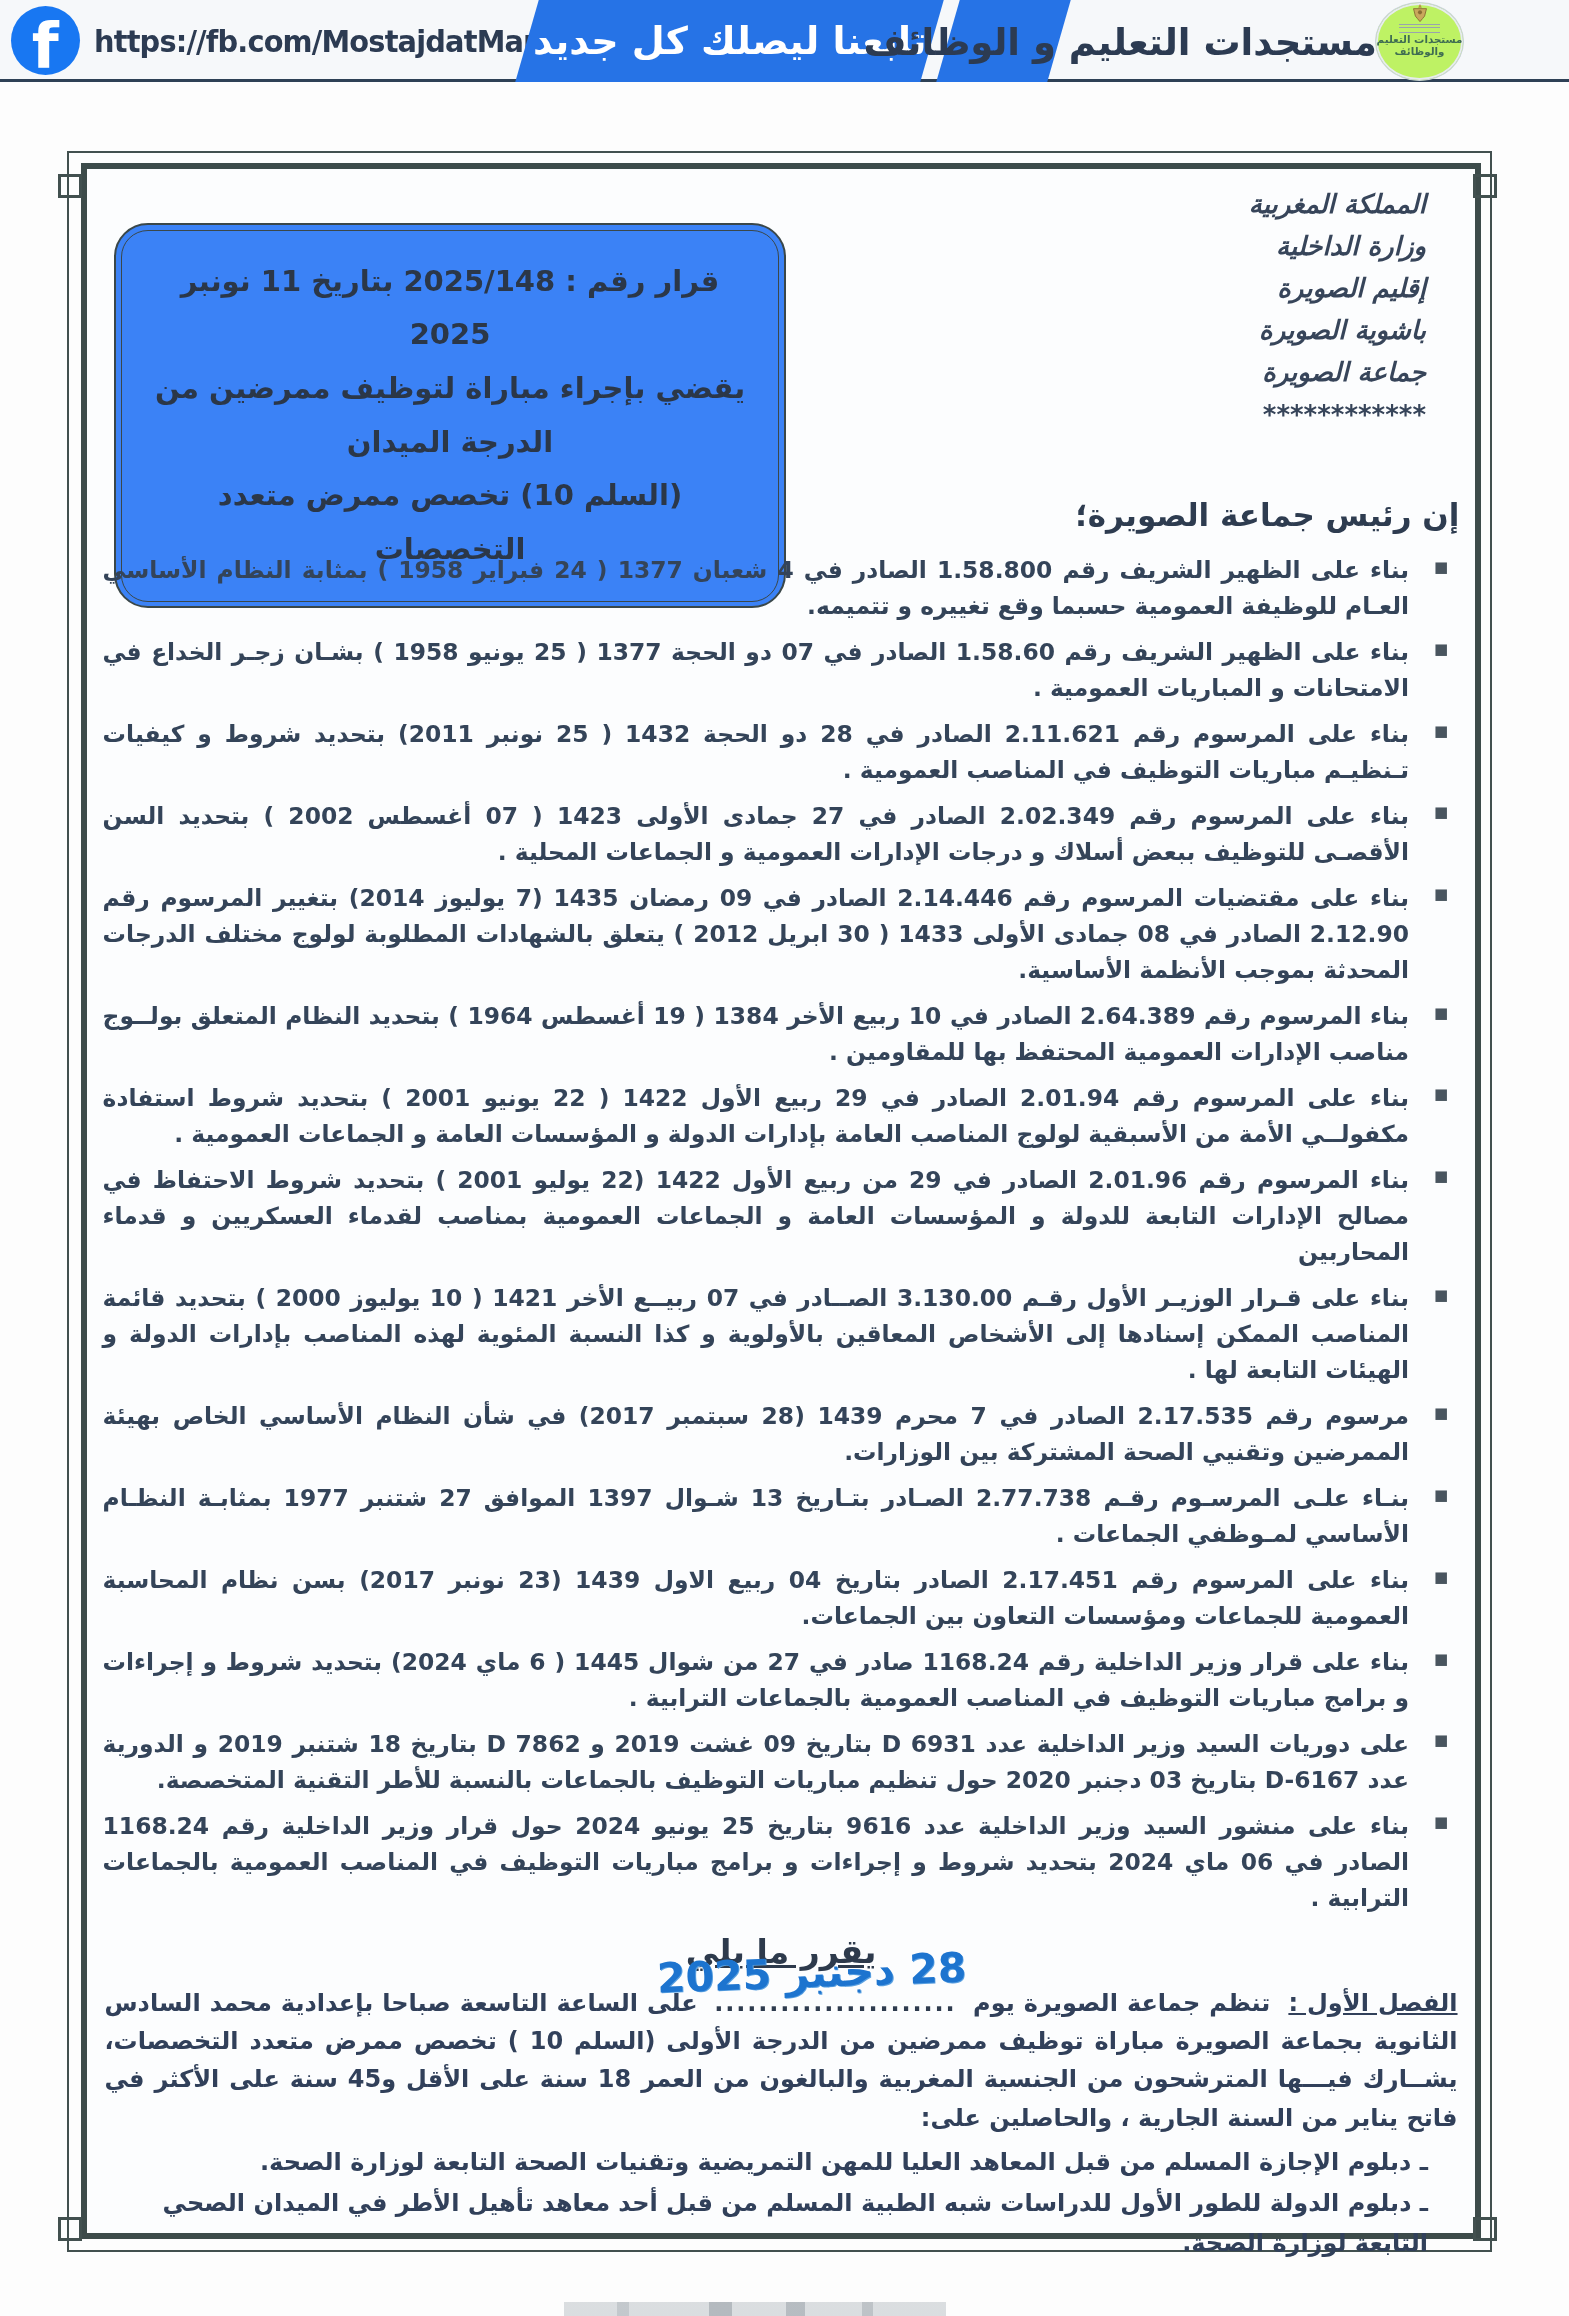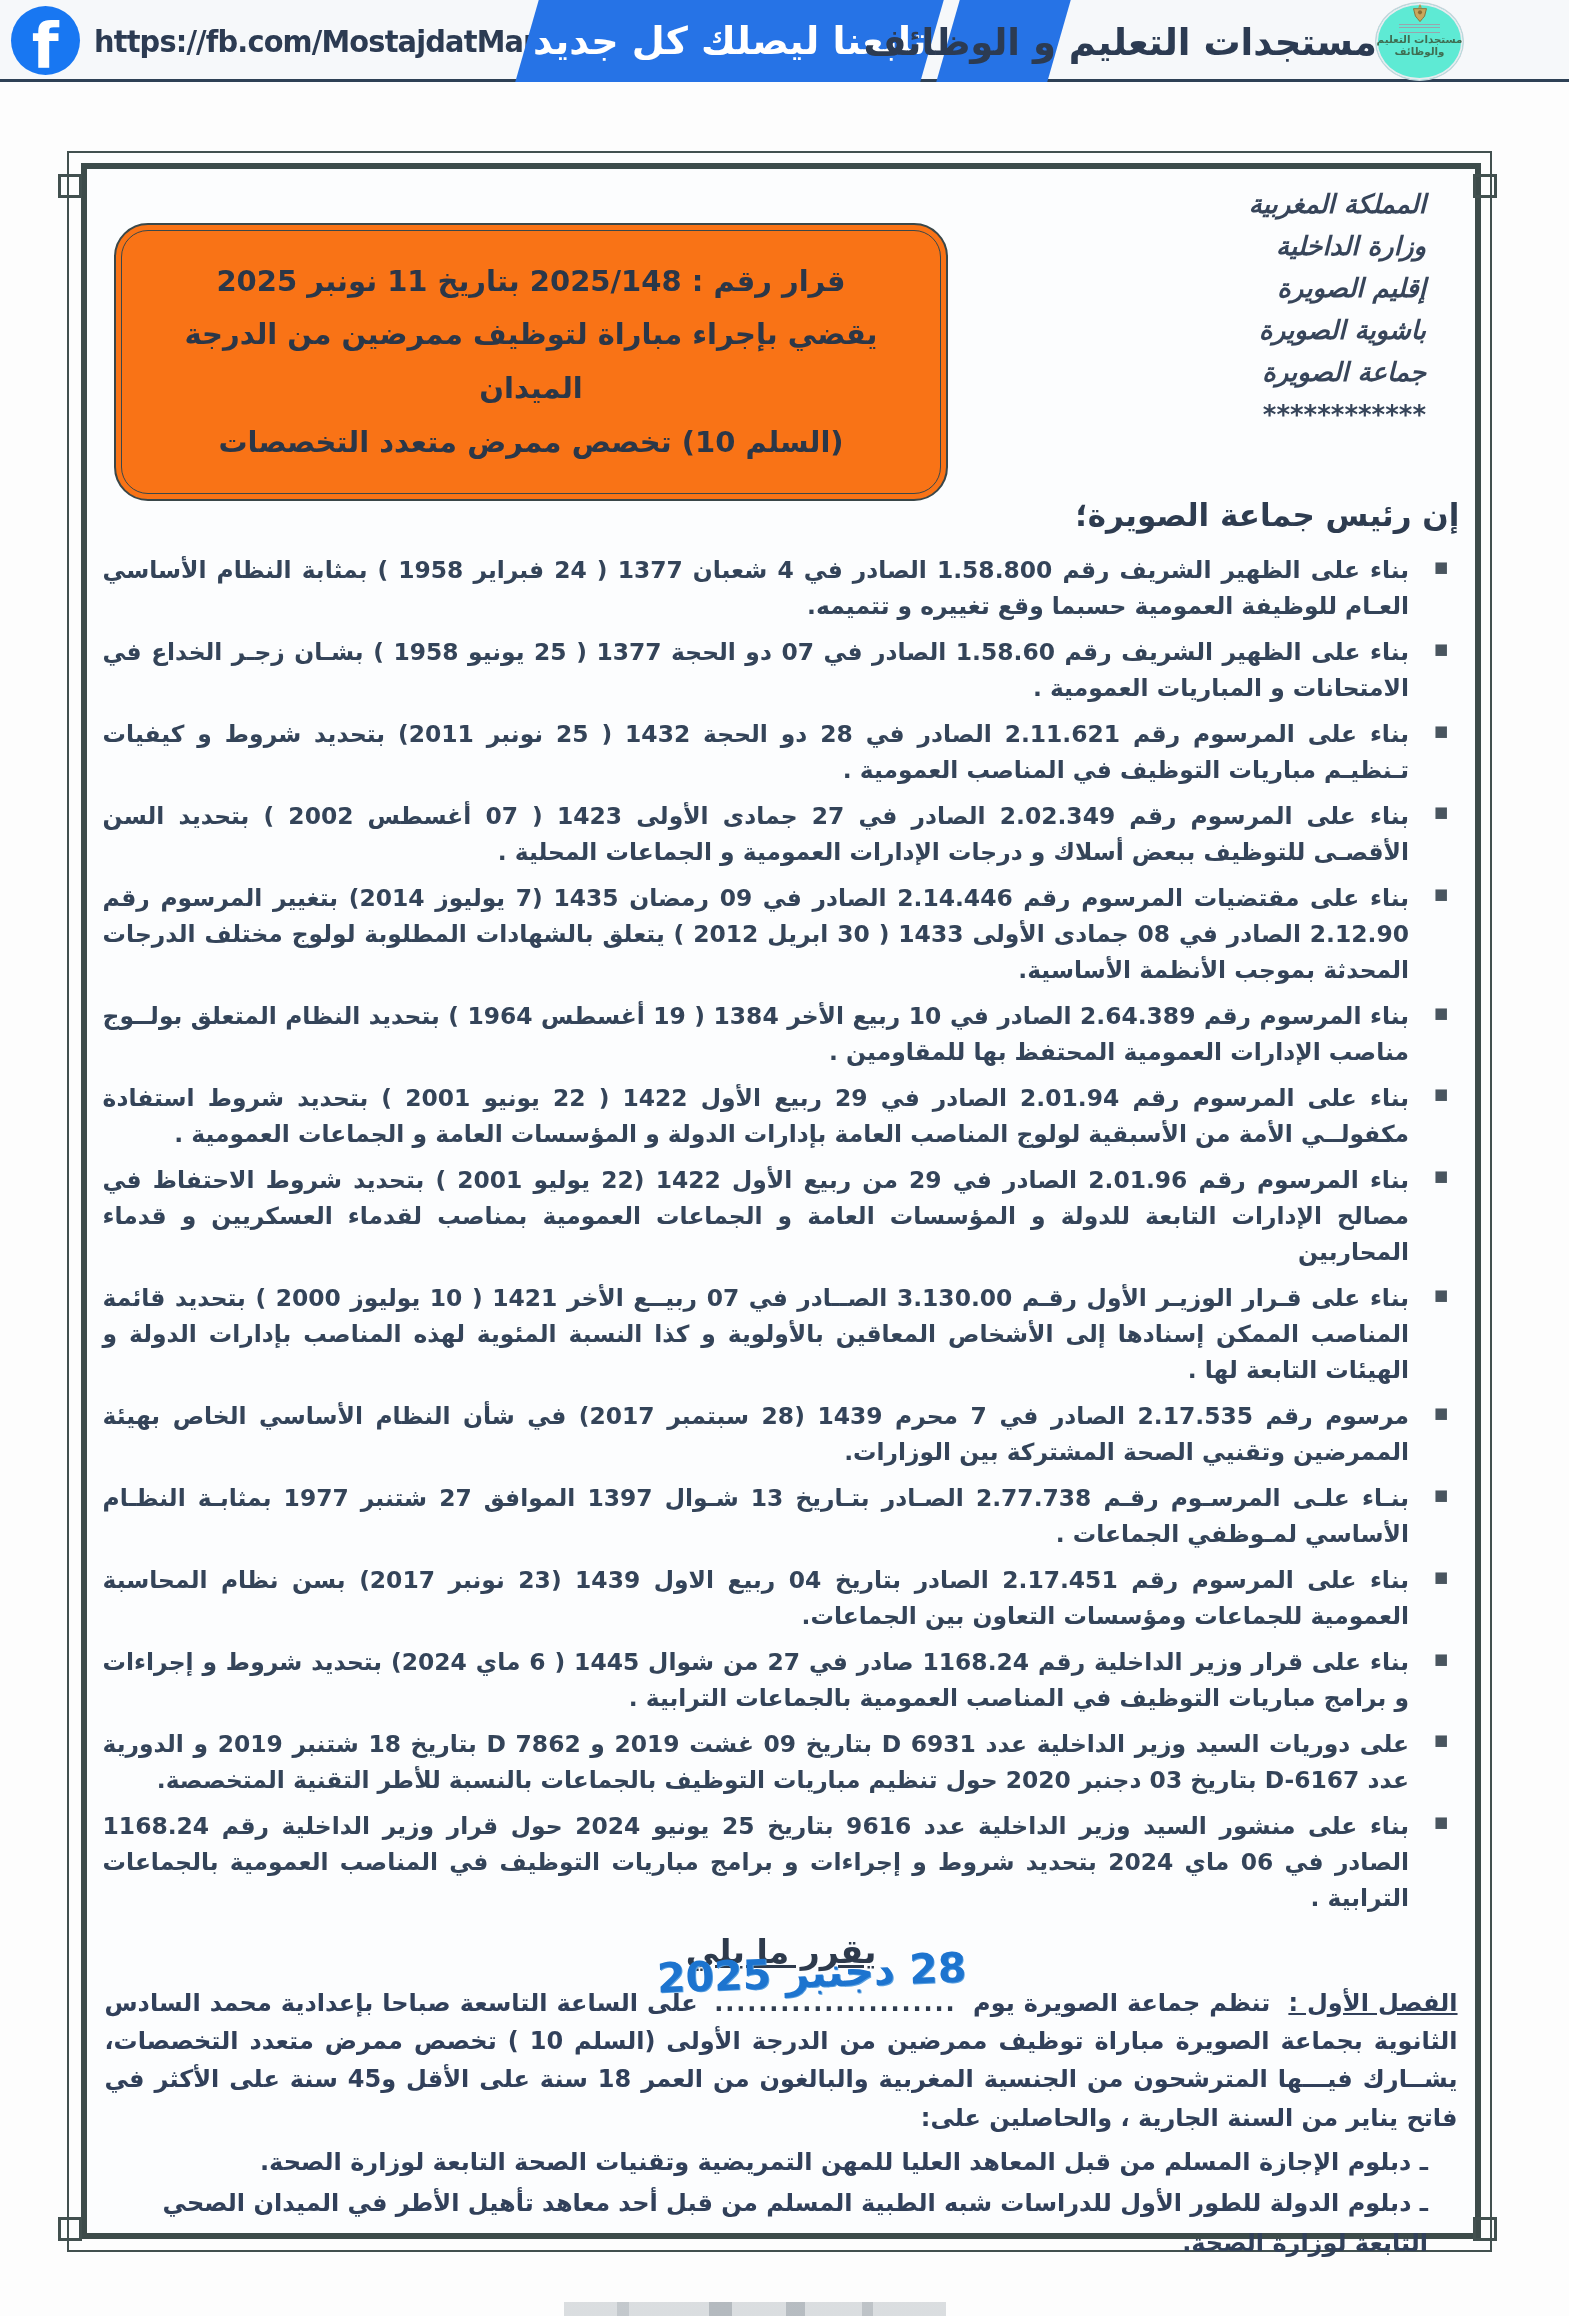--- a/index.html
+++ b/index.html
@@ -10,32 +10,32 @@
   }
   
   .topbar{position:absolute;left:0;top:0;width:1569px;height:82px;background:#f6f8fa;border-bottom:3.7px solid #2e4156;}
   .fb-circle{position:absolute;left:11.2px;top:5.6px;width:69px;height:69px;border-radius:50%;background:#1877f2;overflow:hidden;cursor:pointer;}
   .fb-circle span{position:absolute;left:20.6px;top:3.7px;color:#ffffff;font-size:62px;font-weight:bold;font-family:"DejaVu Sans",sans-serif;}
   .fb-url{position:absolute;left:94px;top:22.5px;font-size:31px;font-weight:bold;color:#2c3b52;letter-spacing:-0.9px;transform:scaleX(.93);transform-origin:left center;white-space:nowrap;}
   .ribbon{position:absolute;left:527px;top:0;width:405px;height:82px;background:#2673e6;transform:skewX(-16deg);display:flex;align-items:center;justify-content:center;}
   .ribbon-inner{transform:skewX(16deg);color:#ffffff;font-size:38px;font-weight:bold;direction:rtl;white-space:nowrap;}
   .ribbon-tail{position:absolute;left:948px;top:0;width:111px;height:82px;background:#2673e6;transform:skewX(-16deg);}
   .site-title{position:absolute;right:192px;top:20.6px;font-size:37px;font-weight:bold;color:#2c3b52;direction:rtl;white-space:nowrap;}
-  .logo{position:absolute;right:105px;top:1.9px;width:89px;height:79px;border-radius:50%;background:#5eead4;border:0.9px solid #c9d2da;box-shadow:0 0 0 1.9px #e7ebef inset;display:flex;flex-direction:column;align-items:center;justify-content:flex-start;overflow:hidden;}
+  .logo{position:absolute;right:105px;top:1.9px;width:89px;height:79px;border-radius:50%;background:#bef264;border:0.9px solid #c9d2da;box-shadow:0 0 0 1.9px #e7ebef inset;display:flex;flex-direction:column;align-items:center;justify-content:flex-start;overflow:hidden;}
   .logo .tiny-lines{width:41px;height:9.4px;background:repeating-linear-gradient(#9aa4ad 0 0.9px,transparent 0.9px 2.8px);margin-top:0.9px;}
   .logo .ltxt{direction:rtl;font-size:10.3px;font-weight:bold;color:#3f6d52;line-height:1.15;white-space:nowrap;}
   
   .frame-thin{position:absolute;left:67px;top:151px;width:1425px;height:2101px;border:2.8px solid #42504f;background:transparent;}
   .frame-thick{position:absolute;left:81px;top:163px;width:1400px;height:2076px;border:6.6px solid #3d4b4a;background:#fcfdfe;}
   .corner{position:absolute;width:24px;height:24px;border:3.7px solid #42504f;background:transparent;}
   .c-tl{left:58px;top:174px;} .c-tr{left:1473px;top:174px;} .c-bl{left:58px;top:2217px;} .c-br{left:1473px;top:2217px;}
   
   .doc{position:absolute;left:97px;top:174px;width:1368px;direction:rtl;color:#33404f;}
   .letterhead{position:absolute;top:9px;right:39px;width:309px;text-align:right;font-size:26px;font-weight:bold;line-height:1.62;color:#37455a;font-style:italic;}
-  .decision-box{position:absolute;top:49px;left:17px;width:834px;border:2.8px solid #3a4749;border-radius:34px;padding:4.7px;background:#f97316;}
+  .decision-box{position:absolute;top:49px;left:17px;width:672px;border:2.8px solid #3a4749;border-radius:34px;padding:4.7px;background:#3b82f6;}
   .decision-box .inner{border:1.9px solid #3a4749;border-radius:27px;padding:24px 24px;text-align:center;font-size:29px;font-weight:bold;line-height:1.85;color:#2b3748;}
   .salutation{margin:323px 5.6px 19px 0;font-size:31px;font-weight:bold;color:#2e3c50;}
   ul.considerations{list-style:none;margin:0;padding:0 15px 0 5.6px;}
   ul.considerations li{position:relative;padding-right:41px;margin-bottom:9.4px;font-size:23.4px;font-weight:bold;line-height:1.55;text-align:justify;color:#344459;}
   ul.considerations li::before{content:"■";position:absolute;right:1.9px;top:3.7px;font-size:15px;color:#49555f;}
   .decree-heading{text-align:center;font-size:33px;font-weight:bold;text-decoration:underline;margin:15px 0 13px;color:#2d3a4c;}
   .article{font-size:24px;font-weight:bold;line-height:1.6;text-align:justify;color:#31405a;padding:0 7.5px;}
   .article .label{text-decoration:underline;margin-left:9px;}
   .stamp-wrap{position:relative;display:inline-block;margin:0 7.5px;vertical-align:baseline;}
   .dots{letter-spacing:1.9px;color:#2e3b4e;}

